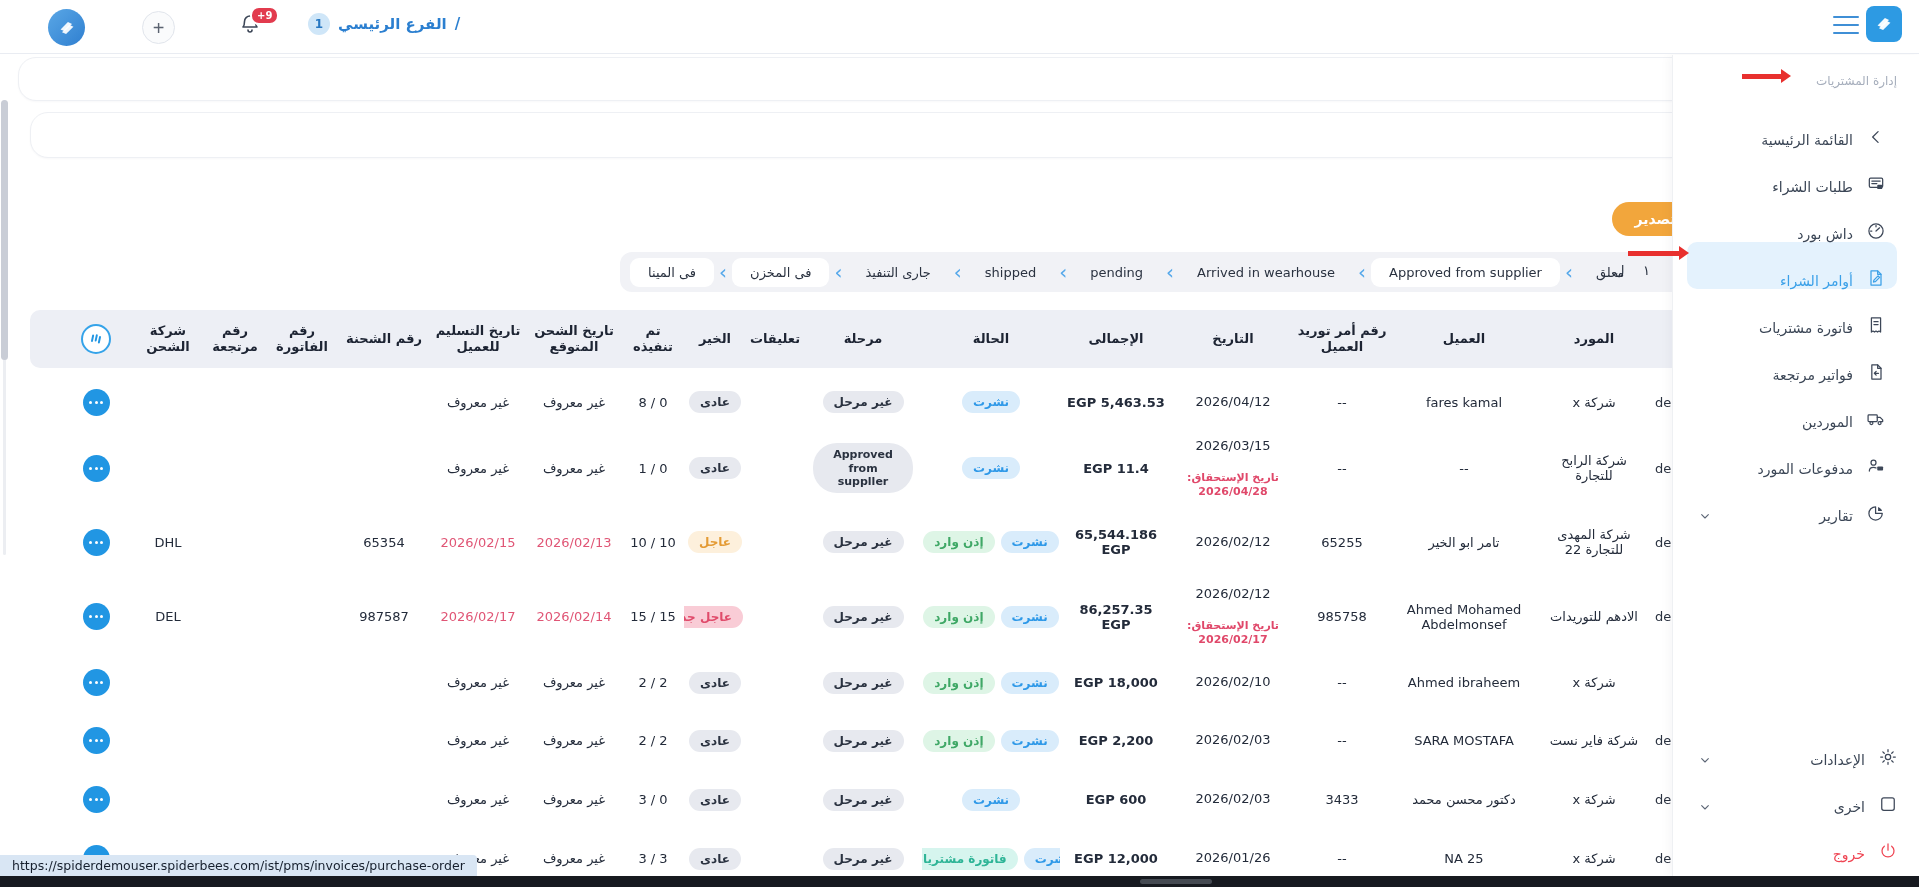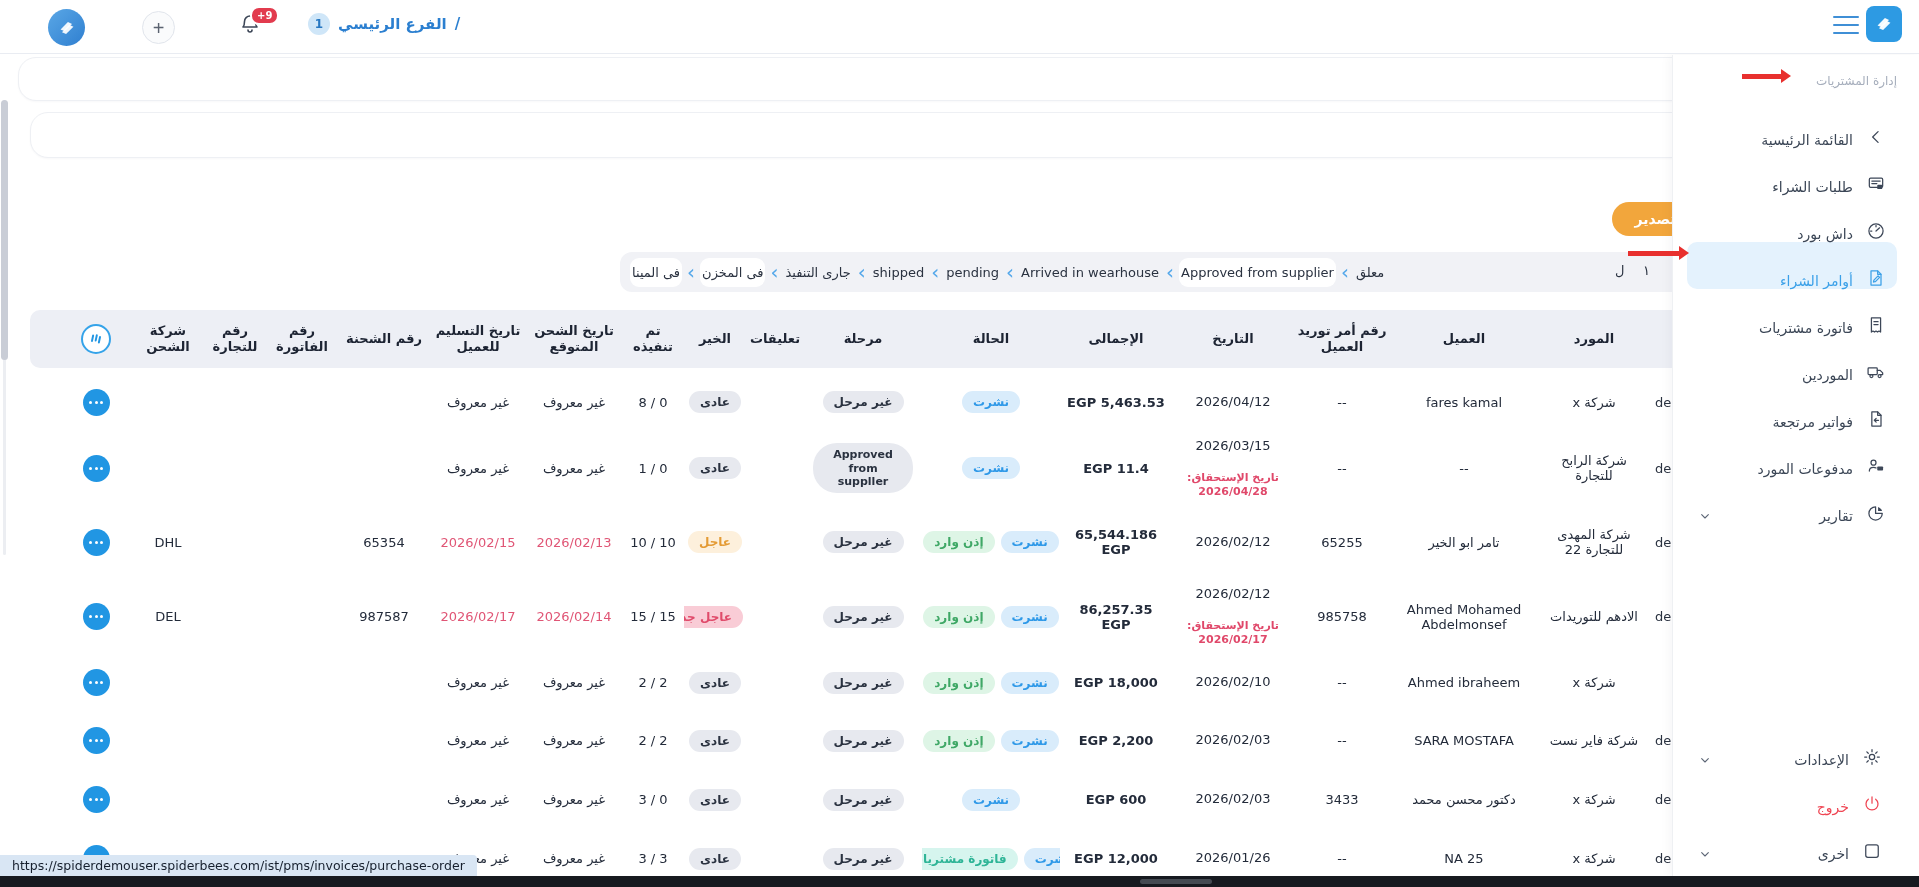--- a/index.html
+++ b/index.html
@@ -28,21 +28,21 @@
 
   
   .main{position:absolute;inset:54px 0 0 0;z-index:1}
   .card{position:absolute;background:#fff;border:1px solid #eef0f4;border-radius:18px;box-shadow:0 1px 2px rgba(30,40,60,.03)}
   .card1{left:18px;top:3px;width:1676px;height:44px}
   .card2{left:30px;top:58px;width:1676px;height:46px}
   .export-btn{position:absolute;left:1612px;top:148px;width:86px;height:34px;border-radius:17px;background:#f2a63c;color:#fff;border:none;font-family:"DejaVu Sans",sans-serif;font-size:14px;font-weight:700;cursor:pointer;z-index:5}
 
   
   .stages{position:absolute;left:620px;top:198px;width:1299px;height:40px;background:#f1f2f6;border-radius:12px 0 0 12px;display:flex;align-items:center;padding:0 10px;direction:ltr;z-index:2}
-  .stage-item{font-size:13px;color:#2a3240;padding:7px 2px;border-radius:9px;white-space:nowrap;cursor:pointer}
+  .stage-item{font-size:13px;color:#2a3240;padding:7px 18px;border-radius:9px;white-space:nowrap;cursor:pointer}
   .stage-item.hl{background:#fff}
   .stage-sep{color:#55a8ea;font-size:20px;font-weight:400;margin:0 5px;line-height:1}
   .stage-frag{position:absolute;top:11px;font-size:13px;color:#2a3240}
 
   
   .red-arrow{position:absolute;height:5px;background:#e8302e;z-index:20}
   .red-arrow::after{content:"";position:absolute;right:-9px;top:-5px;border-left:10px solid #e8302e;border-top:7.5px solid transparent;border-bottom:7.5px solid transparent}
   .arrow-1{left:1742px;top:74px;width:40px}
   .arrow-2{left:1628px;top:251px;width:52px}
 
@@ -97,21 +97,21 @@
   .side-item .lbl{white-space:nowrap}
   .side-icon{width:22px;height:22px;flex:none;display:flex;align-items:center;justify-content:center}
   .side-icon svg{width:20px;height:20px;fill:none;stroke:#3d4758;stroke-width:1.5;stroke-linecap:round;stroke-linejoin:round}
   .side-icon svg .f{fill:#3d4758;stroke:none}
   .side-item.active{background:#e4f2fd;color:#3aa0e8}
   .side-item.active .side-icon svg{stroke:#3aa0e8}
   .side-item.danger{color:#ef4452}
   .side-item.danger .side-icon svg{stroke:#ef4452}
   .caret{margin-right:auto;width:16px;height:16px}
   .caret svg{width:16px;height:16px;fill:none;stroke:#5c6575;stroke-width:1.6;stroke-linecap:round;stroke-linejoin:round}
-  .side-footer{position:absolute;bottom:14px;right:26px;left:14px}
+  .side-footer{position:absolute;bottom:14px;right:10px;left:14px}
 
   
   .v-scroll{position:absolute;left:1px;top:100px;width:7px;height:260px;background:#c9cdd6;border-radius:4px;z-index:12}
   .v-track{position:absolute;left:3px;top:100px;width:3px;height:455px;background:#eceef2;border-radius:2px;z-index:11}
   .status-url{position:absolute;left:0;top:855px;height:21px;background:#d9e6f4;color:#17202e;font-size:12.5px;line-height:21px;padding:0 12px;border-radius:0 4px 0 0;z-index:30;direction:ltr;white-space:nowrap}
   .bottom-bar{position:absolute;left:0;top:876px;width:1919px;height:11px;background:#171a20;z-index:40}
   .bottom-notch{position:absolute;left:1140px;top:3px;width:72px;height:5px;background:#454a52;border-radius:3px}
 </style>
 </head>
 <body>
@@ -189,21 +189,21 @@
         <div class="cell c-total">الإجمالى</div>
         <div class="cell c-status">الحالة</div>
         <div class="cell c-stage">مرحلة</div>
         <div class="cell c-comments">تعليقات</div>
         <div class="cell c-priority">الخير</div>
         <div class="cell c-exec">تم تنفيذه</div>
         <div class="cell c-expected">تاريخ الشحن المتوقع</div>
         <div class="cell c-delivery">تاريخ التسليم للعميل</div>
         <div class="cell c-shipno">رقم الشحنة</div>
         <div class="cell c-invno">رقم الفاتورة</div>
-        <div class="cell c-refno">رقم للتجارة</div>
+        <div class="cell c-refno">رقم مرتجعة</div>
         <div class="cell c-shipco">شركة الشحن</div>
         <div class="cell c-actions">
           <button class="cols-btn">
             <svg viewBox="0 0 24 24">
               <g transform="rotate(12 12 12)">
                 <rect x="6" y="7" width="2.6" height="10" rx="1.3"></rect>
                 <rect x="10.7" y="5.5" width="2.6" height="10" rx="1.3"></rect>
                 <rect x="15.4" y="7" width="2.6" height="10" rx="1.3"></rect>
               </g>
             </svg>
@@ -531,41 +531,41 @@
           <svg viewBox="0 0 24 24">
             <path d="M6.5 3.5h11v17l-1.9-1.2-1.8 1.2-1.8-1.2-1.8 1.2-1.8-1.2-1.9 1.2z"></path>
             <path d="M9.5 8h5M9.5 11.5h5"></path>
           </svg>
         </span>
         <span class="lbl">فاتورة مشتريات</span>
       </div>
       <div class="side-item">
         <span class="side-icon">
           <svg viewBox="0 0 24 24">
+            <path d="M7 3.5h7l4 4v13H7z"></path>
+            <path d="M14 3.5v4h4"></path>
+            <path d="M15 13.5h-5M10 13.5l2.2-2.2M10 13.5l2.2 2.2"></path>
+          </svg>
+        </span>
+        <span class="lbl">فواتير مرتجعة</span>
+      </div>
+      <div class="side-item">
+        <span class="side-icon">
+          <svg viewBox="0 0 24 24">
             <rect x="2.5" y="7" width="11" height="8" rx="1"></rect>
             <path d="M13.5 10h3.5l3 3v2h-2.5"></path>
             <circle cx="6.5" cy="16.8" r="1.8"></circle>
             <circle cx="16.3" cy="16.8" r="1.8"></circle>
           </svg>
         </span>
         <span class="lbl">الموردين</span>
       </div>
       <div class="side-item">
         <span class="side-icon">
           <svg viewBox="0 0 24 24">
-            <path d="M7 3.5h7l4 4v13H7z"></path>
-            <path d="M14 3.5v4h4"></path>
-            <path d="M15 13.5h-5M10 13.5l2.2-2.2M10 13.5l2.2 2.2"></path>
-          </svg>
-        </span>
-        <span class="lbl">فواتير مرتجعة</span>
-      </div>
-      <div class="side-item">
-        <span class="side-icon">
-          <svg viewBox="0 0 24 24">
             <circle cx="9" cy="8" r="3"></circle>
             <path d="M4 18c0-3 2.2-4.5 5-4.5 1.2 0 2.3.3 3.1.8"></path>
             <rect x="13.5" y="12.5" width="7" height="5" rx="1" class="f"></rect>
           </svg>
         </span>
         <span class="lbl">مدفوعات المورد</span>
       </div>
       <div class="side-item">
         <span class="side-icon">
           <svg viewBox="0 0 24 24">
@@ -589,41 +589,41 @@
             <path d="M12 3.2v2.4M12 18.4v2.4M3.2 12h2.4M18.4 12h2.4M5.8 5.8l1.7 1.7M16.5 16.5l1.7 1.7M18.2 5.8l-1.7 1.7M7.5 16.5l-1.7 1.7"></path>
           </svg>
         </span>
         <span class="lbl">الإعدادات</span>
         <span class="caret">
           <svg viewBox="0 0 24 24">
             <path d="M7 10l5 5 5-5"></path>
           </svg>
         </span>
       </div>
+      <div class="side-item">
+        <span class="side-icon">
+          <svg viewBox="0 0 24 24">
+            <rect x="4.5" y="4.5" width="15" height="15" rx="2.5"></rect>
+          </svg>
+        </span>
+        <span class="lbl">اخرى</span>
+        <span class="caret">
+          <svg viewBox="0 0 24 24">
+            <path d="M7 10l5 5 5-5"></path>
+          </svg>
+        </span>
+      </div>
       <div class="side-item danger">
         <span class="side-icon">
           <svg viewBox="0 0 24 24">
             <path d="M12 3.5V11"></path>
             <path d="M7.6 6.3a7.2 7.2 0 1 0 8.8 0"></path>
           </svg>
         </span>
         <span class="lbl">خروج</span>
-      </div>
-      <div class="side-item">
-        <span class="side-icon">
-          <svg viewBox="0 0 24 24">
-            <rect x="4.5" y="4.5" width="15" height="15" rx="2.5"></rect>
-          </svg>
-        </span>
-        <span class="lbl">اخرى</span>
-        <span class="caret">
-          <svg viewBox="0 0 24 24">
-            <path d="M7 10l5 5 5-5"></path>
-          </svg>
-        </span>
       </div>
     </div>
 </div>
 
 <div class="red-arrow arrow-1"></div>
 <div class="red-arrow arrow-2"></div>
 
 <div class="v-track"></div>
 <div class="v-scroll"></div>
 <div class="status-url">https://spiderdemouser.spiderbees.com/ist/pms/invoices/purchase-order</div>

